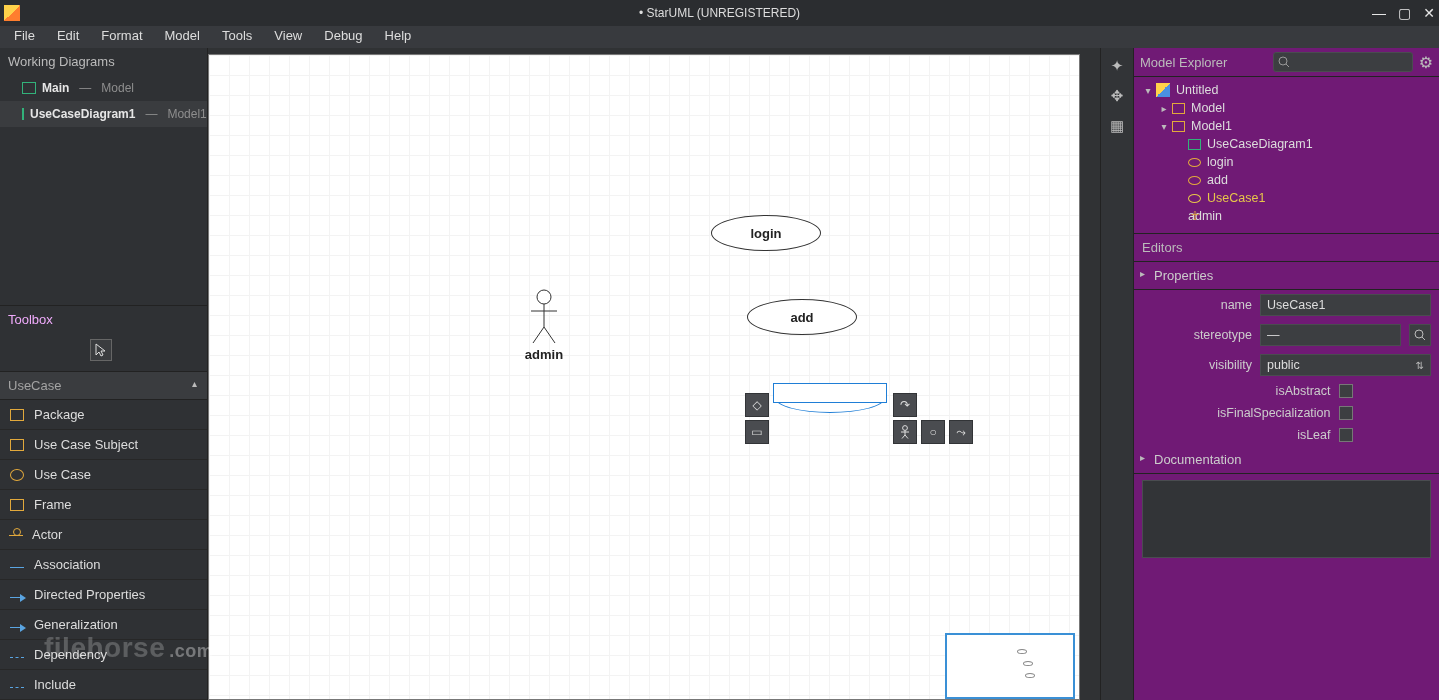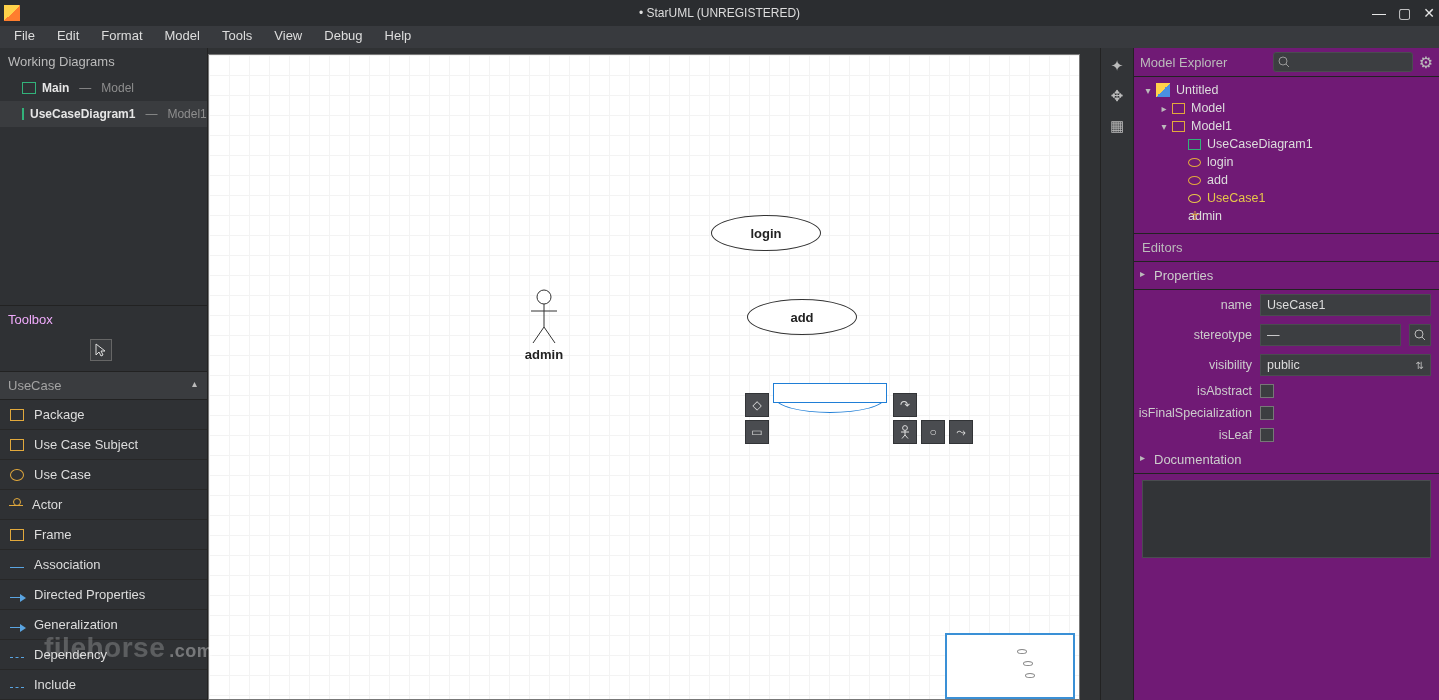--- a/index.html
+++ b/index.html
@@ -93,21 +93,21 @@
 .tico.cube { background:linear-gradient(135deg,#ffd24a 0 50%,#4a90e2 50% 100%); }
 .tico.pkg { border:1px solid #e2a93c; width:13px; height:11px; }
 .tico.uc { width:13px; height:9px; border:1px solid #e2a93c; border-radius:50%; }
 .tico.actor { color:#e2a93c; font-size:12px; line-height:1; }
 .tree .label { color:#ddd; }
 
 .section-title { font-size:13px; color:#bbb; padding:6px 8px; border-top:1px solid #222; border-bottom:1px solid #222; }
 .collapsible { font-size:13px; color:#ccc; padding:6px 8px 6px 20px; position:relative; border-bottom:1px solid #222; cursor:pointer; }
 .collapsible::before { content:"▸"; position:absolute; left:6px; top:6px; font-size:10px; color:#bbb; }
 
-.prop-row { display:flex; align-items:center; padding:4px 8px 4px 0; gap:8px; }
+.prop-row { display:flex; align-items:center; padding:4px 8px 4px 0; gap:8px;justify-content:center; }
 .prop-row .plabel { width:118px; text-align:right; font-size:12.5px; color:#ccc; }
 .prop-input { flex:1; height:22px; background:#3c3e41; border:1px solid #4a4c50; color:#ddd; font-size:12.5px; padding:0 6px; display:flex; align-items:center; }
 .prop-select { flex:1; height:22px; background:#3c3e41; border:1px solid #4a4c50; color:#ddd; font-size:12.5px; padding:0 6px; display:flex; align-items:center; justify-content:space-between; }
 .prop-check { width:14px; height:14px; border:1px solid #777; background:#3c3e41; margin-left:0; }
 .srch-btn { width:22px; height:22px; border:1px solid #4a4c50; background:#3c3e41; display:flex; align-items:center; justify-content:center; color:#bbb; cursor:pointer; }
 
 .doc-area { margin:6px 8px; height:78px; background:#323437; border:1px solid #4a4c50; }
 
 .watermark { position:absolute; left:44px; bottom:36px; font-size:28px; font-weight:700; color:rgba(255,255,255,0.22); letter-spacing:0.5px; font-family:Arial,sans-serif; pointer-events:none; }
 .watermark .tld { color:rgba(255,255,255,0.35); font-size:18px; margin-left:4px; }
@@ -171,26 +171,26 @@
       </div>
     <div class="tool-item">
         <div class="ti-icon ti-rect"></div>
         <span>Use Case Subject</span>
       </div>
     <div class="tool-item">
         <div class="ti-icon ti-ellipse"></div>
         <span>Use Case</span>
       </div>
     <div class="tool-item">
+        <div class="ti-icon ti-frame"></div>
+        <span>Frame</span>
+      </div>
+    <div class="tool-item">
         <div class="ti-icon ti-actor"></div>
         <span>Actor</span>
-      </div>
-    <div class="tool-item">
-        <div class="ti-icon ti-frame"></div>
-        <span>Frame</span>
       </div>
     <div class="tool-item">
         <div class="ti-icon ti-line"></div>
         <span>Association</span>
       </div>
     <div class="tool-item">
         <div class="ti-icon ti-line ti-arrow"></div>
         <span>Directed Properties</span>
       </div>
     <div class="tool-item">

